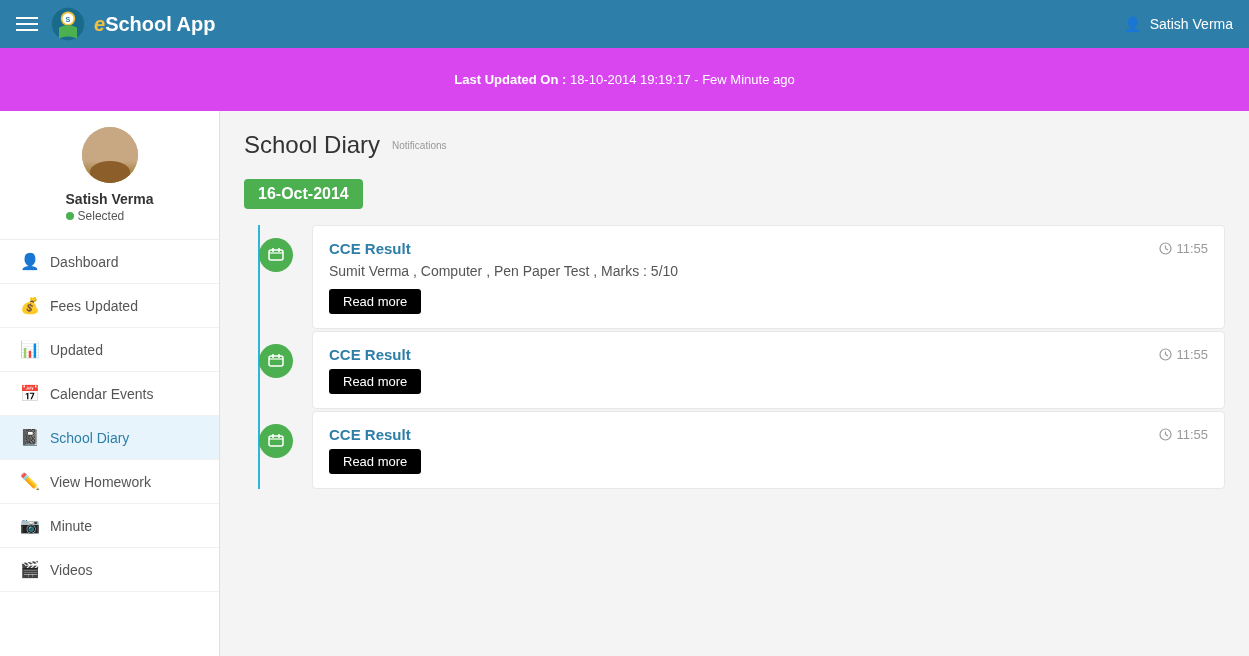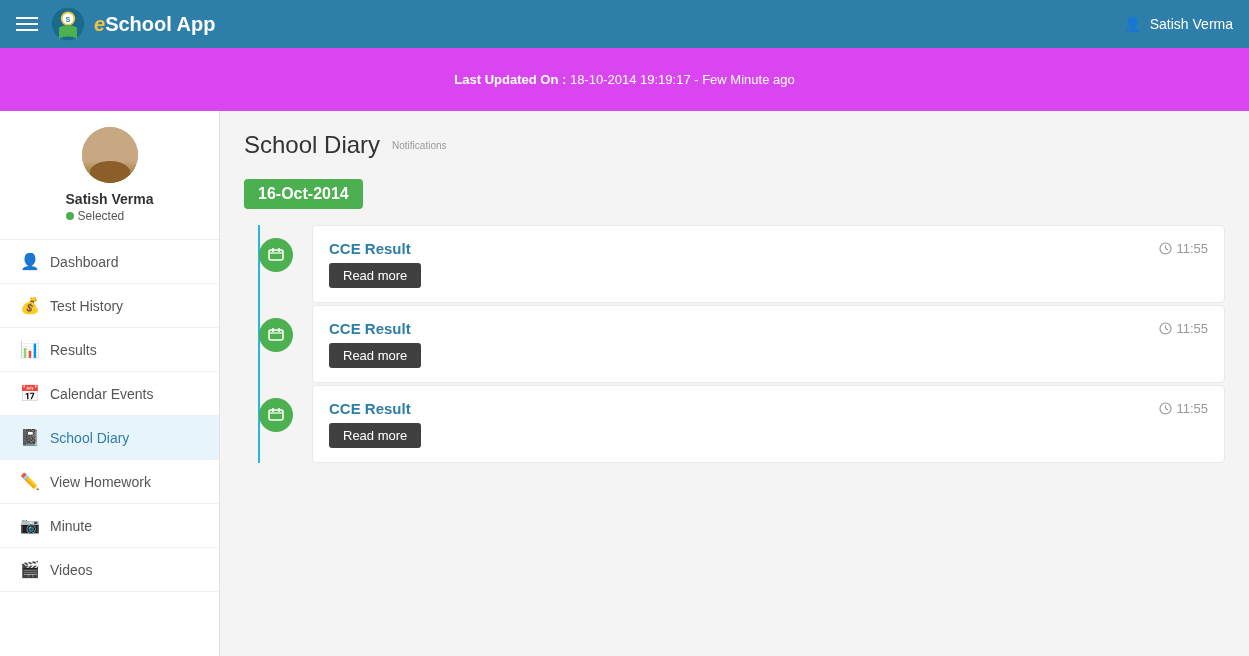--- a/index.html
+++ b/index.html
@@ -187,21 +187,21 @@
     .timeline-header {
       display: flex;
       justify-content: space-between;
       align-items: center;
       margin-bottom: 6px;
     }
     .entry-title { color: #2d7ea8; font-size: 15px; font-weight: 600; }
     .entry-time { color: #999; font-size: 13px; display: flex; align-items: center; gap: 4px; }
     .entry-desc { color: #555; font-size: 14px; margin-bottom: 10px; }
     .read-more-btn {
-      background: #404040;
+      background: #000000;
       color: white;
       border: none;
       padding: 5px 14px;
       border-radius: 3px;
       font-size: 13px;
       cursor: pointer;
     }
 
     
     .logo-svg { width: 36px; height: 36px; }
@@ -256,25 +256,25 @@
 
 
     <nav>
 
     <div class="nav-item">
       <span class="nav-icon">👤</span>
       <span>Dashboard</span>
     </div>
         <div class="nav-item">
       <span class="nav-icon">💰</span>
-      <span>Test History</span>
+      <span>Fees Updated</span>
     </div>
         <div class="nav-item">
       <span class="nav-icon">📊</span>
-      <span>Results</span>
+      <span>Updated</span>
     </div>
         <div class="nav-item">
       <span class="nav-icon">📅</span>
       <span>Calendar Events</span>
     </div>
         <div class="nav-item active">
       <span class="nav-icon">📓</span>
       <span>School Diary</span>
     </div>
         <div class="nav-item">
@@ -315,20 +315,21 @@
         <span class="entry-title">CCE Result</span>
         <span class="entry-time">
           <svg width="13" height="13" viewBox="0 0 13 13">
                 <circle cx="6.5" cy="6.5" r="5.5" fill="none" stroke="#999" stroke-width="1.2"></circle>
                 <line x1="6.5" y1="3.5" x2="6.5" y2="6.5" stroke="#999" stroke-width="1.2"></line>
                 <line x1="6.5" y1="6.5" x2="9" y2="8" stroke="#999" stroke-width="1.2"></line>
               </svg>
           11:55
         </span>
       </div>
+      <p class="entry-desc">Sumit Verma , Computer , Pen Paper Test , Marks : 5/10</p>
       <button class="read-more-btn">Read more</button>
     </div>
         <div class="timeline-item">
       <div class="timeline-icon">
         <svg width="16" height="16" viewBox="0 0 16 16">
               <rect x="1" y="3" width="14" height="10" rx="2" fill="none" stroke="white" stroke-width="1.5"></rect>
               <line x1="1" y1="6" x2="15" y2="6" stroke="white" stroke-width="1.2"></line>
               <line x1="5" y1="1" x2="5" y2="5" stroke="white" stroke-width="1.5"></line>
               <line x1="11" y1="1" x2="11" y2="5" stroke="white" stroke-width="1.5"></line>
             </svg>

